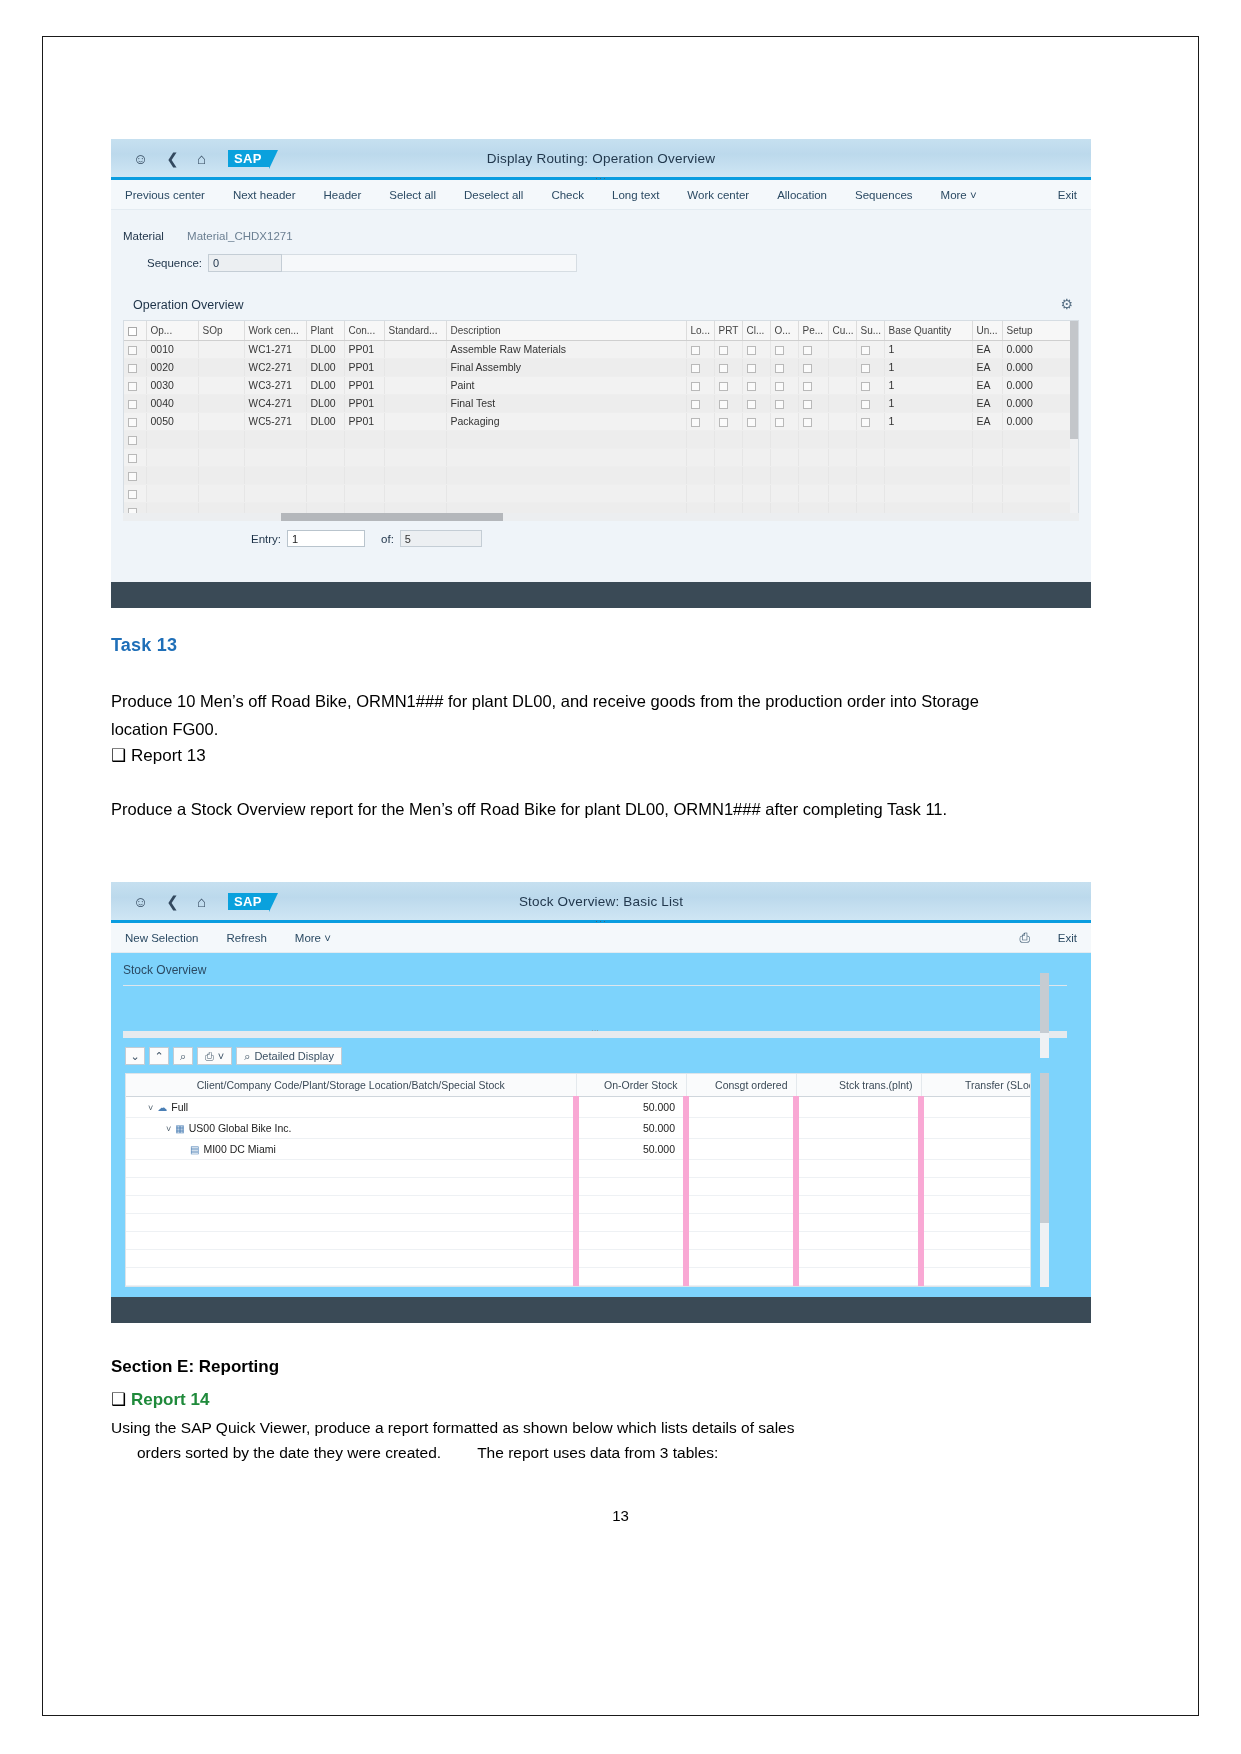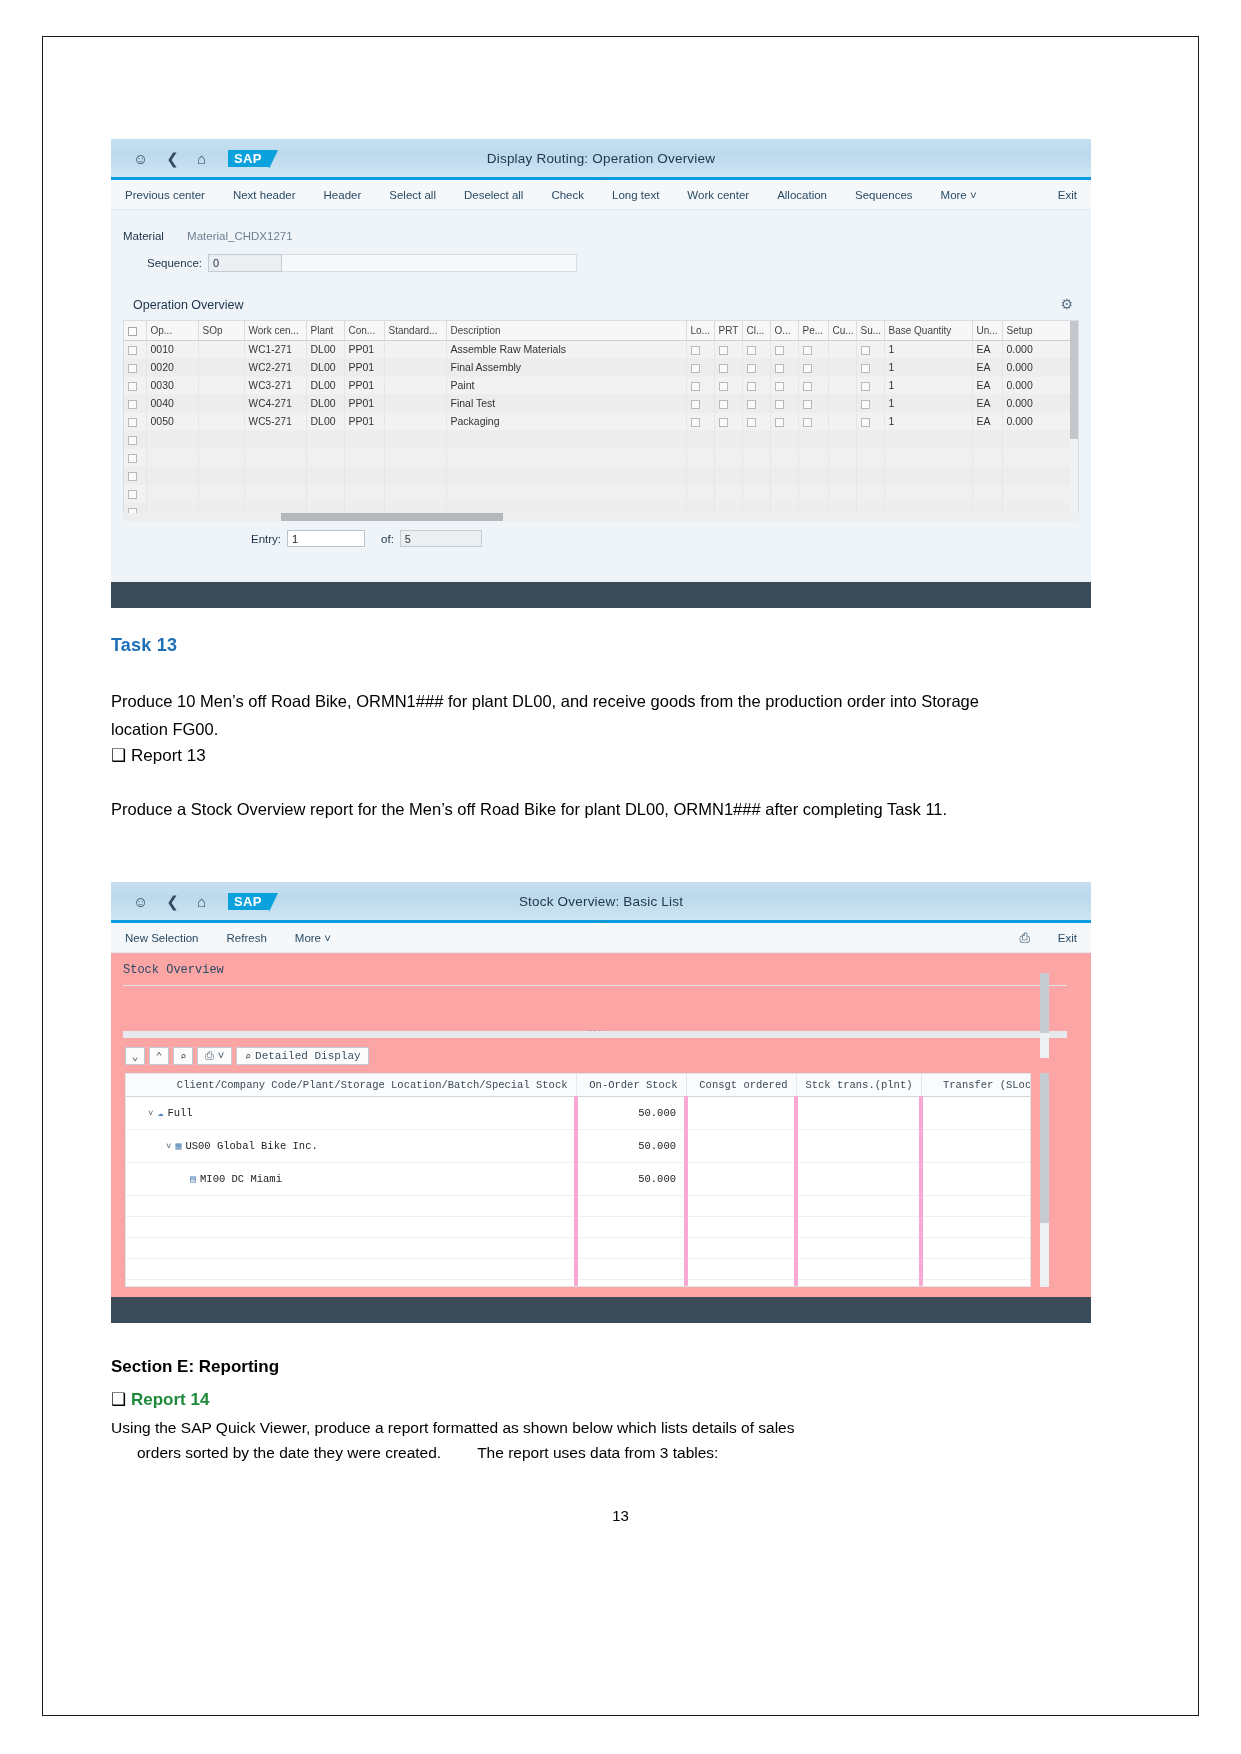--- a/index.html
+++ b/index.html
@@ -119,40 +119,40 @@
   .sec-e { left:68px; top:1320px; font-size:17px; font-weight:bold; }
   .report-h2 { left:68px; top:1352px; font-size:17px; font-weight:bold; color:#1f8a3b; }
   .report-p2 { left:68px; top:1378px; width:950px; font-size:15.5px; line-height:25px; }
   .report-p2 .indent { display:inline-block; }
   .page-num { left:0; top:1470px; width:100%; text-align:center; font-size:15px; }
   .ital { }
   .sq { font-family:"DejaVu Sans", sans-serif; }
 
   
   #shot2 { left:68px; top:845px; width:980px; height:440px; }
-  #shot2 .sap-body { height:344px; position:relative; background:#fca5a5;font-family:Liberation Mono, monospace; }
+  #shot2 .sap-body { height:344px; position:relative; background:#7dd3fc; }
   .so-title { position:absolute; left:12px; top:10px; font-size:12px; color:#2b4a63; }
   .so-rule { position:absolute; left:12px; right:24px; top:32px; height:1px; background:#dfe6ec; }
   .so-rule2 { position:absolute; left:12px; right:24px; top:78px; height:7px; background:#e6eaee; }
   .so-rule2::after{ content:"\00B7\00B7\00B7"; position:absolute; left:50%; top:-5px; transform:translateX(-50%); color:#8b98a3; font-size:8px;}
   .so-toolbar { position:absolute; left:14px; top:94px; display:flex; align-items:center; gap:4px; }
   .tbtn {
     height:18px; min-width:20px; padding:0 4px; background:#fcfcfc; border:1px solid #c3ccd4;
     display:flex; align-items:center; justify-content:center; font-size:11px; color:#3b5063;
   }
   .tbtn.wide { padding:0 7px; gap:4px; }
   .so-grid { position:absolute; left:14px; top:120px; right:60px; bottom:10px; background:#fff; border:1px solid #dde4ea; overflow:hidden;}
   table.sogrid { border-collapse:collapse; width:100%; table-layout:fixed; font-size:10.5px;}
   table.sogrid th {
     background:#fafbfc; color:#3b4a57; font-weight:normal; height:22px;
     padding:0 8px; border-bottom:1px solid #cfd6dc; border-right:1px solid #e4e9ed;
     font-size:10.5px; white-space:nowrap;
   }
   table.sogrid td {
-    height:18px; padding:10px 8px; border-bottom:1px solid #eef1f4; border-right:4px solid #f9a8d4;
+    height:18px; padding:4px 8px; border-bottom:1px solid #eef1f4; border-right:6px solid #f9a8d4;
     color:#222; font-size:10.5px; white-space:nowrap;
   }
   td.num { text-align:right; }
   .tw { display:inline-block; }
   .chev { color:#4a5a68; font-size:9px; margin-right:4px; }
   .nodeico { color:#4b7fb5; font-size:10px; margin-right:4px; }
   .so-vscroll { position:absolute; right:42px; top:120px; width:9px; bottom:10px; background:#eef1f4; }
   .so-vscroll .thumb { position:absolute; left:0; top:0; width:9px; height:150px; background:#c6ccd2; }
   .so-vscroll2 { position:absolute; right:42px; top:20px; width:9px; height:85px; background:#eef1f4; }
   .so-vscroll2 .thumb{ position:absolute; left:0; top:0; width:9px; height:60px; background:#c6ccd2;}
@@ -549,21 +549,21 @@
         <table class="sogrid">
           <colgroup>
             <col style="width:450px">
                 <col style="width:110px">
                 <col style="width:110px">
                 <col style="width:125px">
                 <col style="width:125px">
           </colgroup>
           <thead>
             <tr>
-              <th style="text-align:right">Client/Company Code/Plant/Storage Location/Batch/Special Stock</th>
+              <th style="text-align:center">Client/Company Code/Plant/Storage Location/Batch/Special Stock</th>
               <th style="text-align:right">On-Order Stock</th>
               <th style="text-align:right">Consgt ordered</th>
               <th style="text-align:right">Stck trans.(plnt)</th>
               <th style="text-align:right">Transfer (SLoc)</th>
             </tr>
           </thead>
           <tbody>
             <tr>
               <td>
                 <span style="padding-left:14px" class="tw"></span><span class="chev">˅</span><span class="nodeico">☁</span><span>Full</span>

